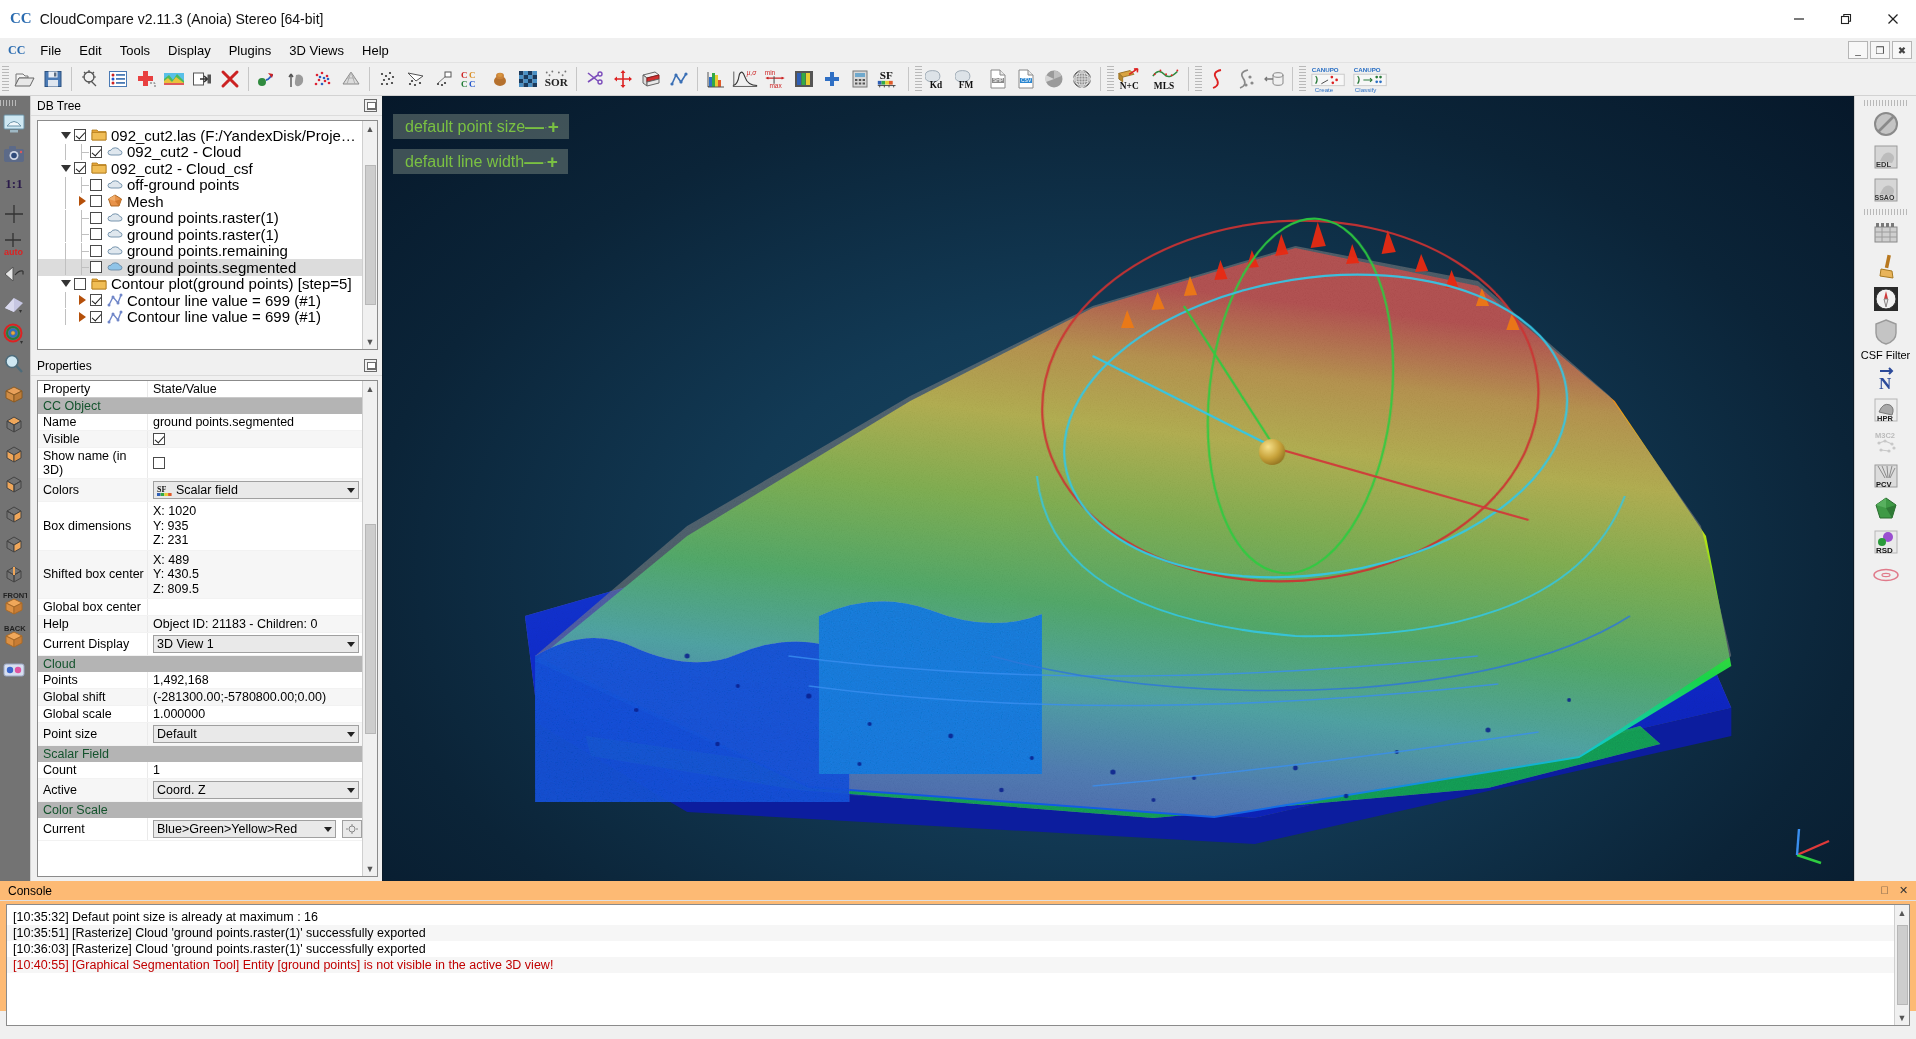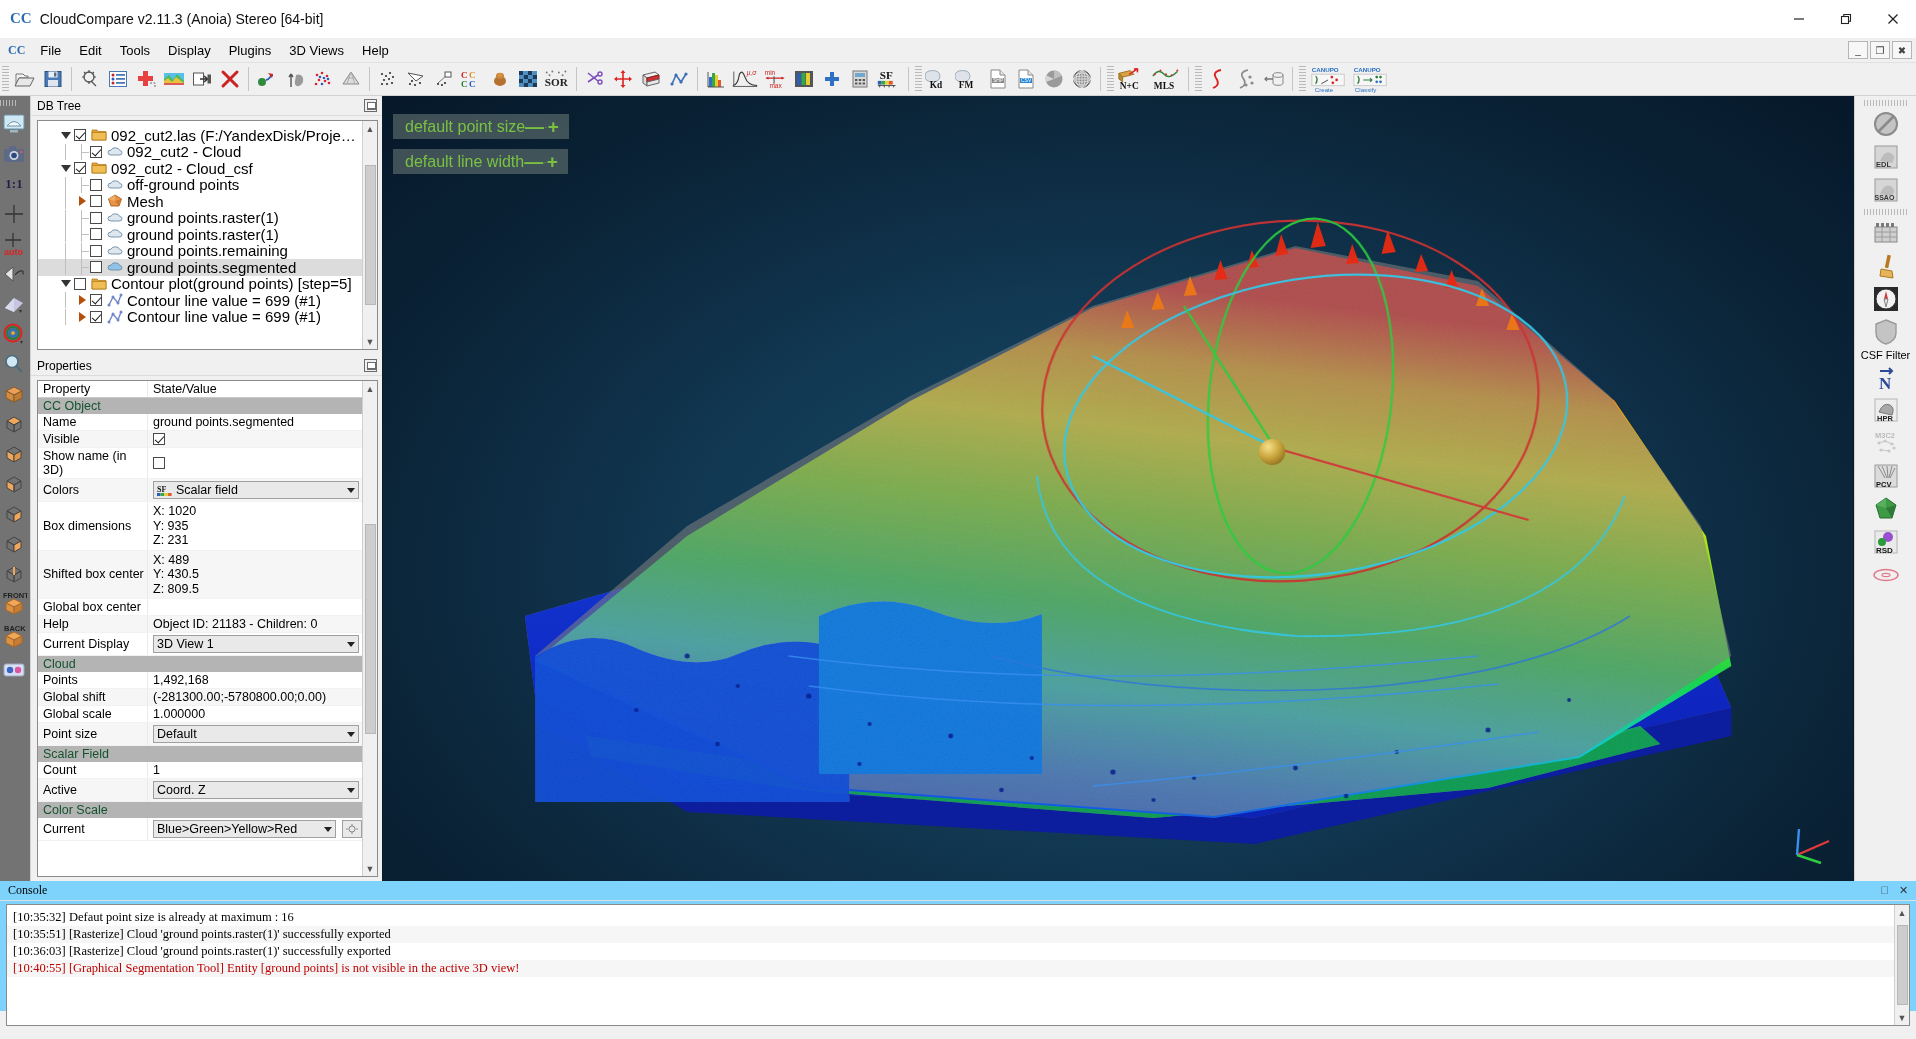--- a/index.html
+++ b/index.html
@@ -198,21 +198,21 @@
     display: flex; flex-direction: column; align-items: center;
     border-left: 1px solid #d2d2d2; padding-top: 2px; overflow: hidden;
   }
   .rb-handle { width: 44px; height: 6px; margin: 2px 0 2px 0;
                background: repeating-linear-gradient(to right, #b9b9b9 0 1px, transparent 1px 3px); }
   .rb-btn { width: 40px; height: 32px; display:flex; align-items:center; justify-content:center;
             border:1px solid transparent; border-radius:2px; margin-bottom:1px; }
   .rb-label { font-size: 11px; color:#000; text-align:center; line-height:12px; }
 
   
-  #console-dock { position: absolute; top: 881px; left:0; width: 1916px; height: 130px; background:#7dd3fc;font-family:Liberation Serif, serif; }
+  #console-dock { position: absolute; top: 881px; left:0; width: 1916px; height: 130px; background:#fdba74; }
   #console-title {
     height: 20px; display:flex; align-items:center; padding-left:8px; font-size:12px;
     position: relative; border-bottom:1px solid #e0e0e0;
   }
   #console-title .ctl { position:absolute; right:6px; top:3px; display:flex; gap:6px; }
   #console-title .ctl span { width:13px;height:13px; display:flex;align-items:center;justify-content:center;
                              font-size:11px; color:#333; }
   #console-box {
     margin: 3px 6px 6px 6px; height: 122px; background: #fff; border: 1px solid #8b8b8b;
     display: flex; overflow: hidden;

